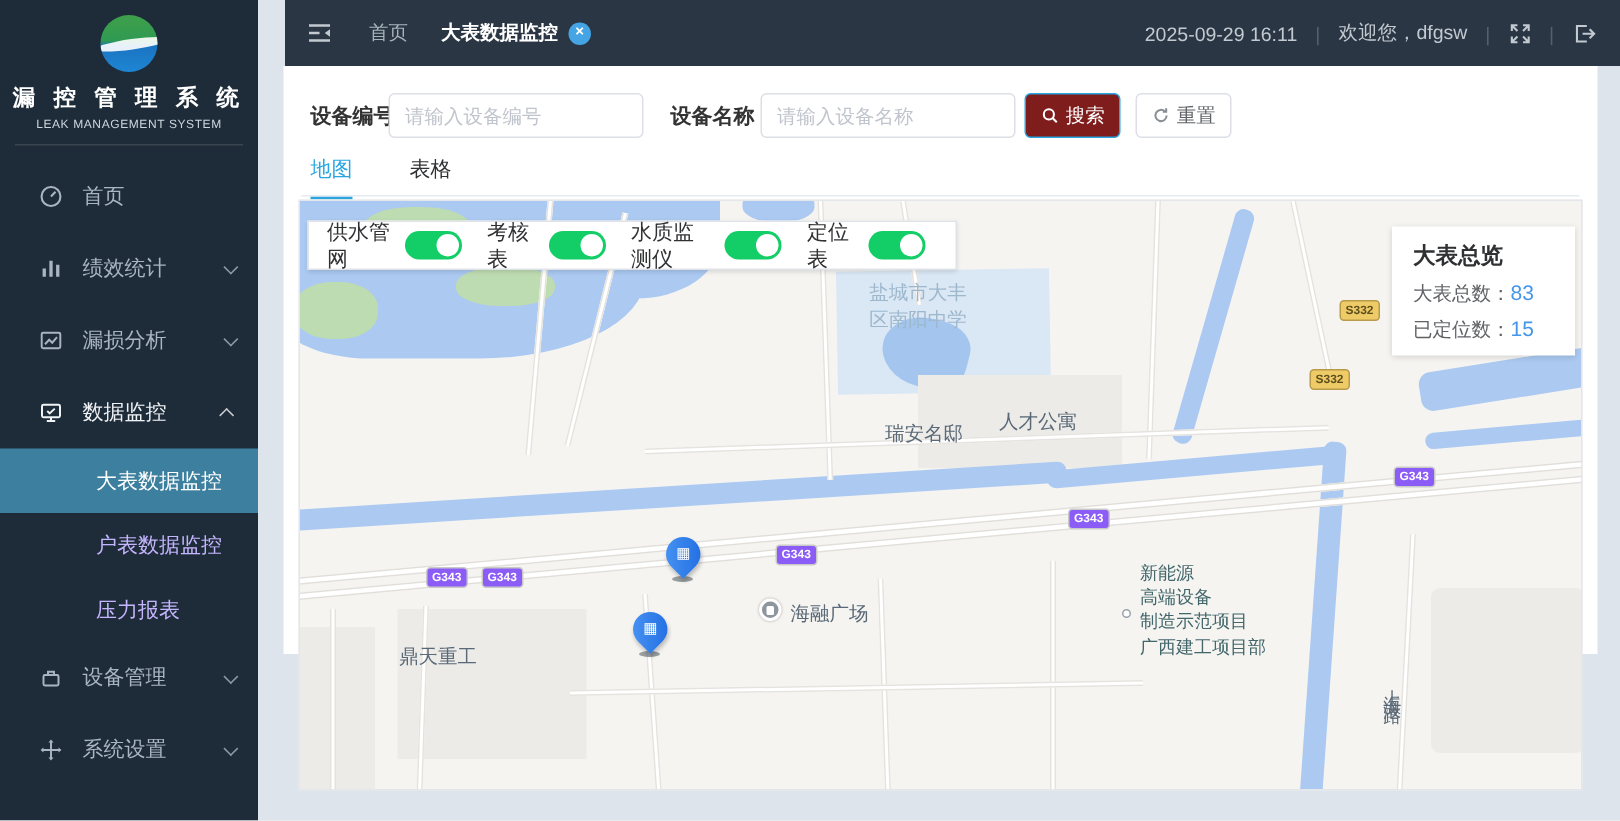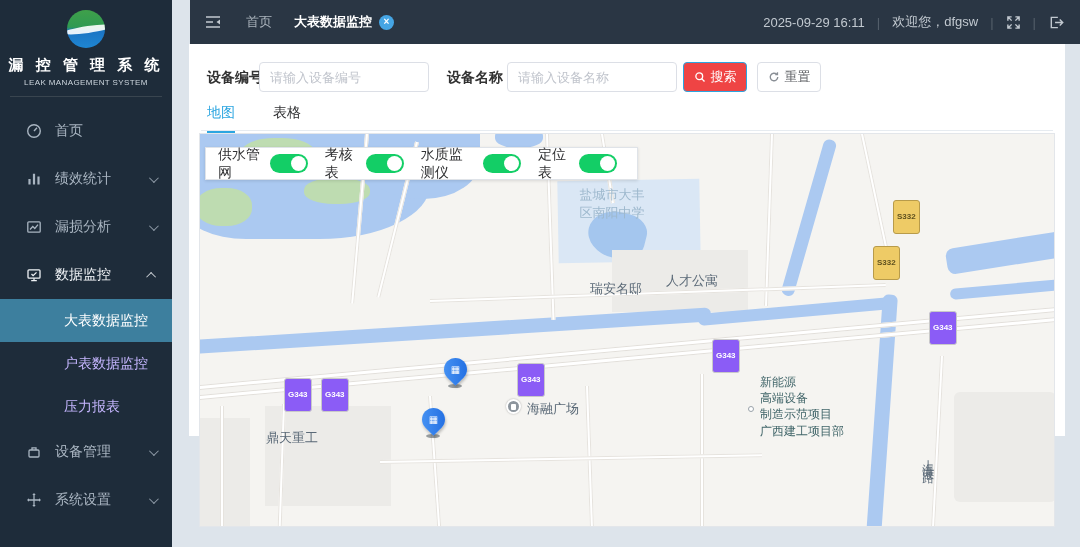--- a/index.html
+++ b/index.html
@@ -47,21 +47,21 @@
   .top-ico { display:flex; cursor:pointer; }
 
   
   #card { position:absolute; left:178px; top:44px; width:876px; height:392px; background:#fff;margin-left:11px; }
   .fld-label { position:absolute; font-size:14px; font-weight:bold; color:#333; top:25px; }
   .inp { position:absolute; top:18px; height:30px; width:170px; border:1px solid #dcdfe6;
          border-radius:4px; padding:0 10px; font-size:13px; color:#333; outline:none; }
   .inp::placeholder { color:#c0c4cc; }
   .btn { position:absolute; top:18px; height:30px; border-radius:4px; font-size:13px;
          display:flex; align-items:center; justify-content:center; gap:5px; cursor:pointer; }
-  .btn-search { left:494px; width:64px; background:#ef4444; color:#fff; border:1px solid #2ba5e0; }
+  .btn-search { left:494px; width:64px; background:#7f1d1d; color:#fff; border:1px solid #2ba5e0; }
   .btn-reset  { left:568px; width:64px; background:#fff; color:#606266; border:1px solid #dcdfe6; }
   .vtabs { position:absolute; left:18px; top:60px; display:flex; gap:38px; font-size:14px; }
   .vtab { padding-bottom:9px; color:#303133; cursor:pointer; }
   .vtab.active { color:#2ba5e0; border-bottom:2px solid #2ba5e0; }
   .vtabs-line { position:absolute; left:12px; right:12px; top:86px; border-top:1px solid #e6ebf0; }
 
   
   #map { position:absolute; left:10px; top:89px; width:856px; height:394px;
          background:#f5f4f1; border:1px solid #e3e6ea; overflow:hidden; }
   .water { position:absolute; background:#abc9f1; }
@@ -80,21 +80,21 @@
   .poi.school { color:#9db8cd; text-align:center; width:92px; }
   .poi.project { font-size:12px; color:#42666a; }
   .poi.vert { writing-mode:vertical-rl; letter-spacing:4px; font-size:12px; }
   .poi-circle { position:absolute; width:15px; height:15px; border-radius:50%;
                 background:#8d959d; border:2px solid #fff; box-shadow:0 0 2px rgba(0,0,0,.3); }
   .poi-circle::after { content:""; position:absolute; left:3px; top:3px; width:5px; height:6px;
                        background:#fff; border-radius:1px; }
   .poi-dot { position:absolute; width:6px; height:6px; border-radius:50%; background:#fff;
              border:1px solid #9aa3aa; }
   .badge { position:absolute; font-size:8px; font-weight:bold; line-height:1;
-           padding:12px 3px; border-radius:3px; }
+           padding:2px 3px; border-radius:3px; }
   .badge.g { background:#8b5cf6; color:#fff; border:1px solid #c9c9c9; }
   .badge.s { background:#eecb66; color:#5f511f; border:1px solid #b89b4a; }
   .pin { position:absolute; width:23px; height:23px; border-radius:50% 50% 50% 0;
          background:linear-gradient(135deg,#4b97f5,#1e6ae0); transform:rotate(-45deg);
          box-shadow:-1px 2px 3px rgba(0,0,0,.25); cursor:pointer; }
   .pin span { position:absolute; inset:0; display:flex; align-items:center; justify-content:center;
               transform:rotate(45deg); color:#fff; font-size:10px; }
   .pin-shadow { position:absolute; width:14px; height:4px; border-radius:50%;
                 background:rgba(40,50,60,.45); }
 
@@ -319,14 +319,19 @@
       <span>供水管网</span>
       <span class="switch"></span>
       <span>考核表</span>
       <span class="switch"></span>
       <span>水质监测仪</span>
       <span class="switch"></span>
       <span>定位表</span>
       <span class="switch"></span>
     </div>
 
+    <div class="overview">
+      <div class="ov-title">大表总览</div>
+      <div class="ov-row"><span>大表总数：</span><b>83</b></div>
+      <div class="ov-row"><span>已定位数：</span><b>15</b></div>
+    </div>
   </div>
 </main>
 
 </body></html>

